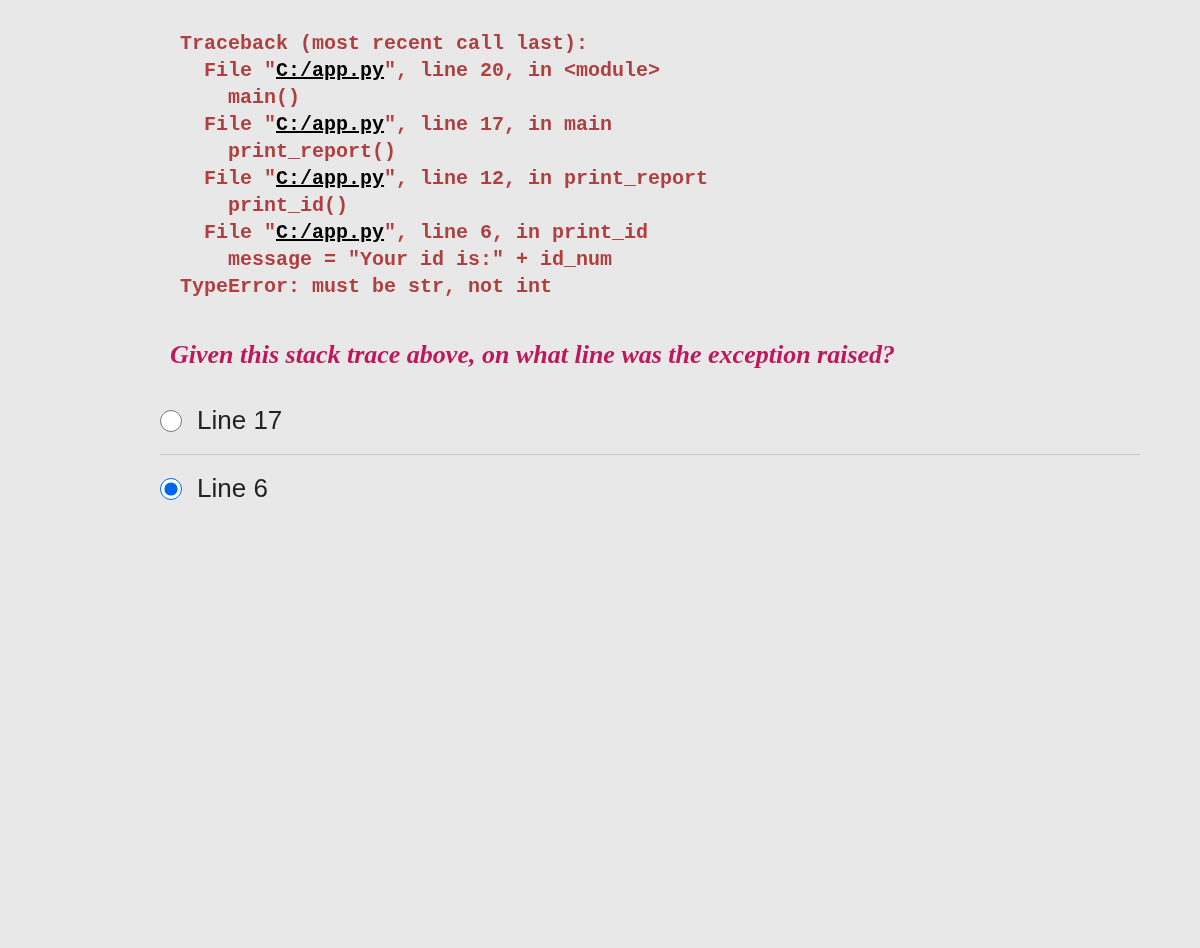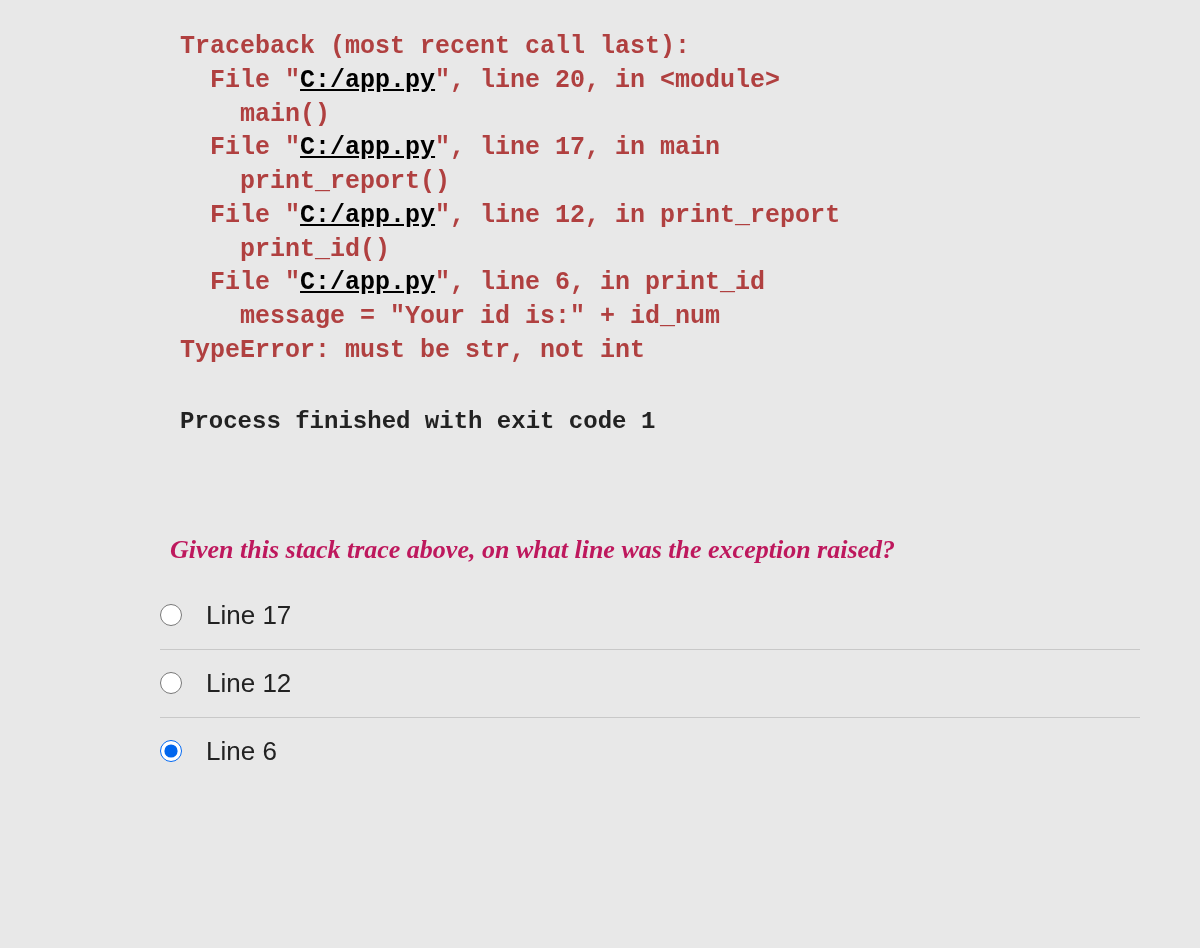--- a/index.html
+++ b/index.html
@@ -9,21 +9,21 @@
     width: 1200px;
     height: 948px;
     padding: 20px;
   }
   .content {
     padding: 10px 40px 10px 160px;
   }
   .traceback {
     font-family: "Courier New", Courier, monospace;
     font-weight: bold;
-    font-size: 25px;
+    font-size: 20px;
     line-height: 1.35;
     color: #b04040;
     white-space: pre;
     margin-bottom: 40px;
   }
   .traceback .file-link {
     color: #000000;
     text-decoration: underline;
   }
   .process {
@@ -43,21 +43,21 @@
     margin-left: -10px;
   }
   .options {
     font-size: 26px;
     color: #222;
     margin-left: -20px;
   }
   .option {
     display: flex;
     align-items: center;
-    gap: 24px;
+    gap: 15px;
     padding: 18px 0;
     border-bottom: 1px solid #c8c8c8;
   }
   .option:last-child { border-bottom: none; }
   .radio {
     width: 22px;
     height: 22px;
     accent-color: #0066ee;
     cursor: pointer;
     flex-shrink: 0;
@@ -66,32 +66,27 @@
     cursor: pointer;
   }
 </style>
 </head>
 <body>
 
 <div class="content">
 
   <div class="traceback"><div>Traceback (most recent call last):</div><div><span>  File "</span><span class="file-link">C:/app.py</span><span>", line 20, in &lt;module&gt;</span></div><div>    main()</div><div><span>  File "</span><span class="file-link">C:/app.py</span><span>", line 17, in main</span></div><div>    print_report()</div><div><span>  File "</span><span class="file-link">C:/app.py</span><span>", line 12, in print_report</span></div><div>    print_id()</div><div><span>  File "</span><span class="file-link">C:/app.py</span><span>", line 6, in print_id</span></div><div>    message = "Your id is:" + id_num</div><div>TypeError: must be str, not int</div></div>
 
-  <div class="process">Process finished with exit code 1</div>
 
   <div class="question">Given this stack trace above, on what line was the exception raised?</div>
 
   <div class="options">
     <label class="option">
       <input type="radio" name="answer" class="radio" style="">
       <span class="option-label">Line 17</span>
-    </label>
-    <label class="option">
-      <input type="radio" name="answer" class="radio" style="">
-      <span class="option-label">Line 12</span>
     </label>
     <label class="option">
       <input type="radio" name="answer" class="radio" checked="" style="">
       <span class="option-label">Line 6</span>
     </label>
   </div>
 
 </div>
 
 </body></html>

